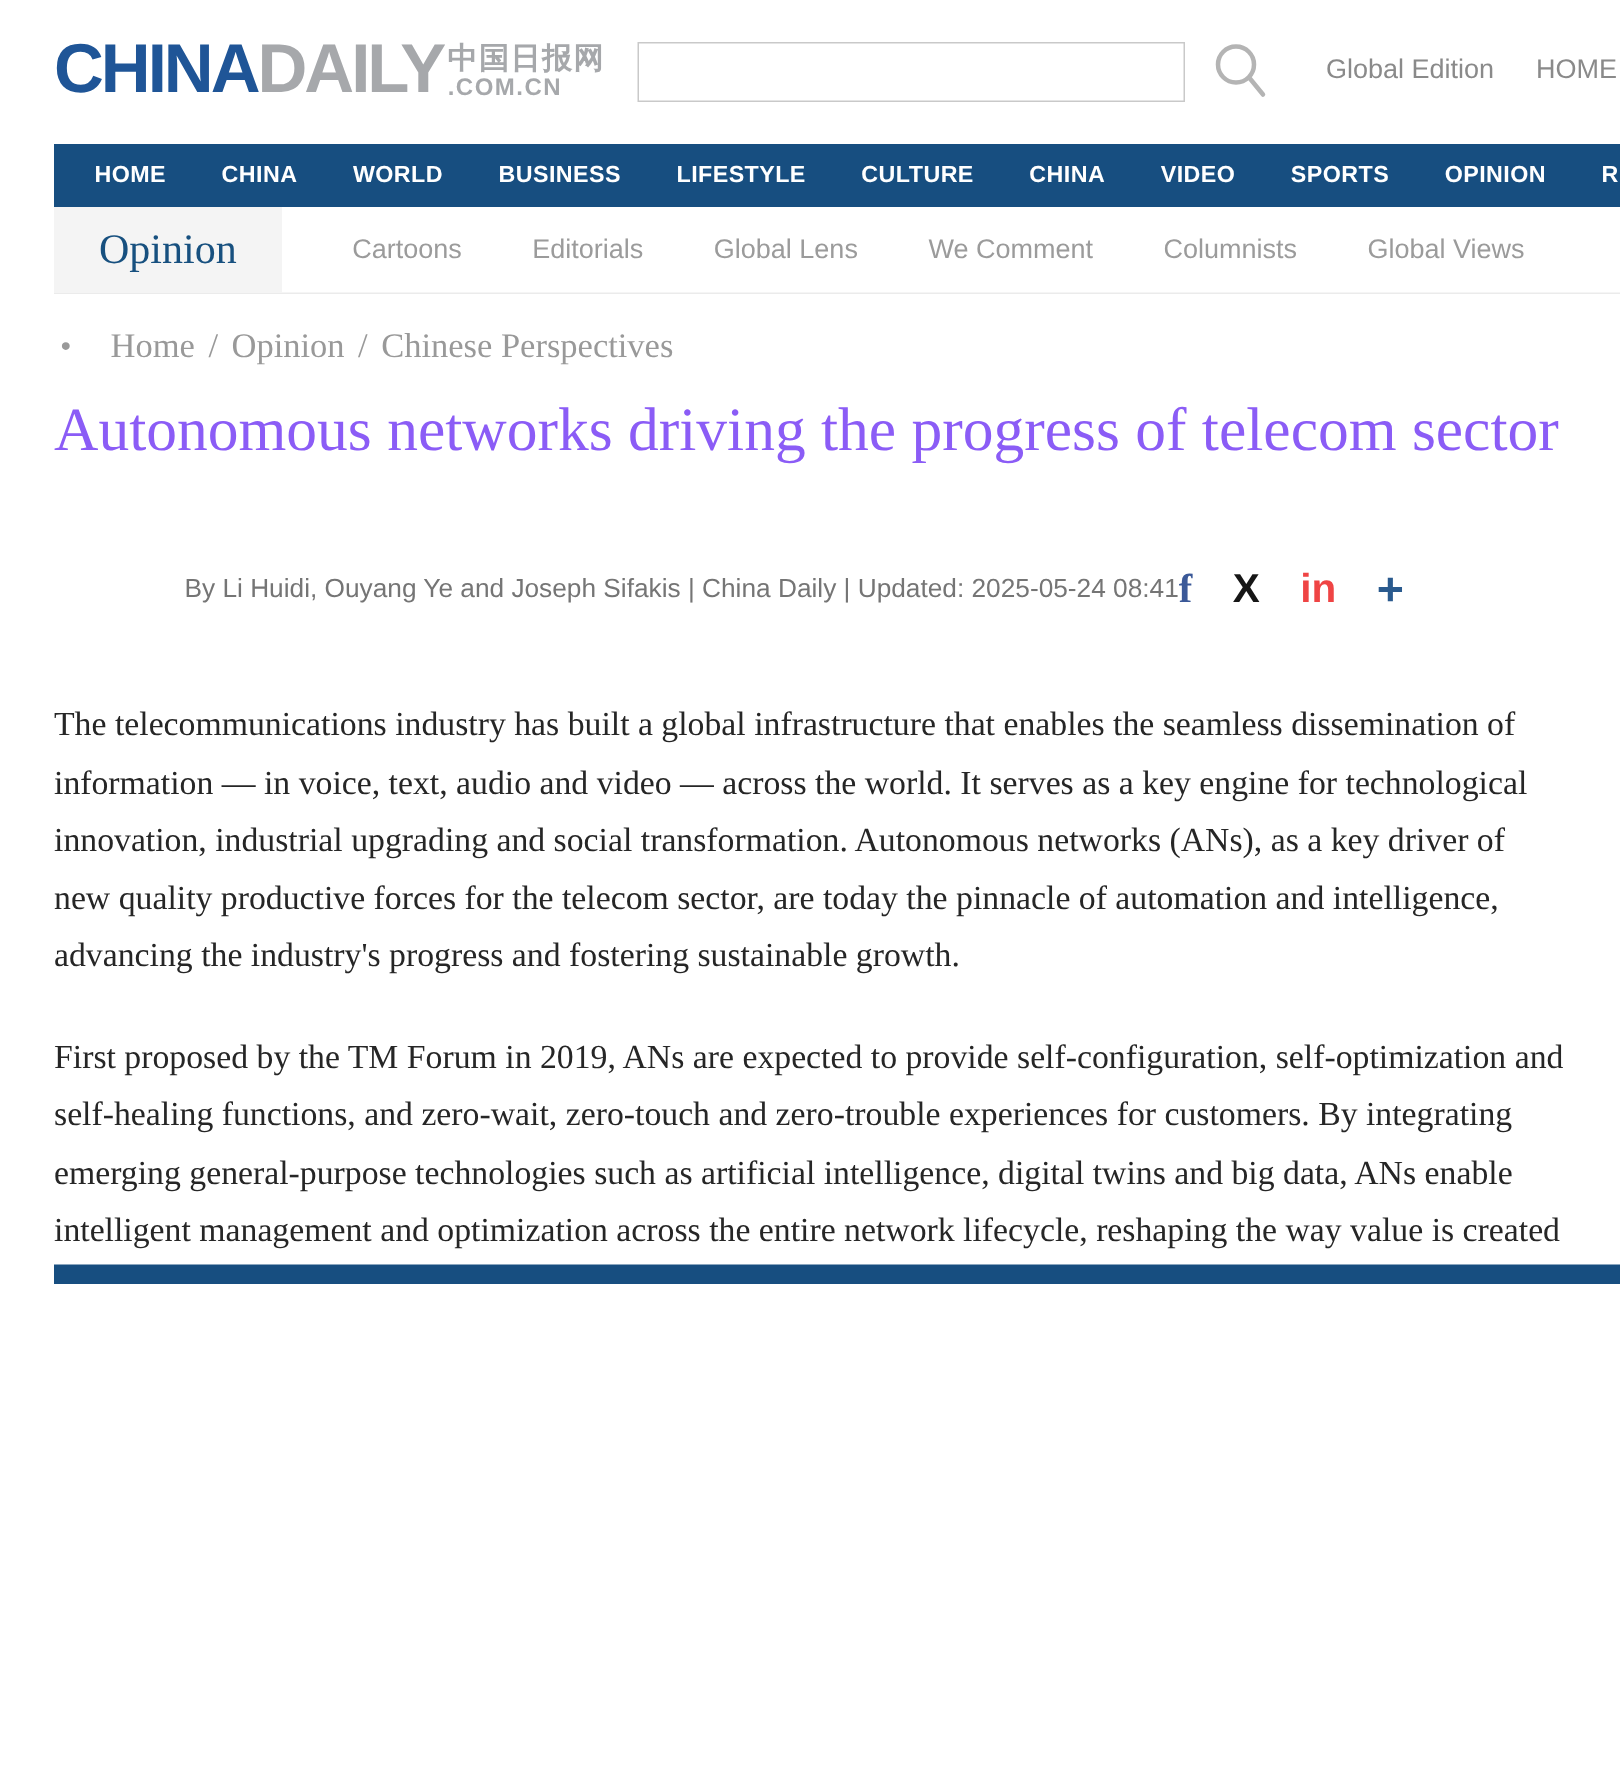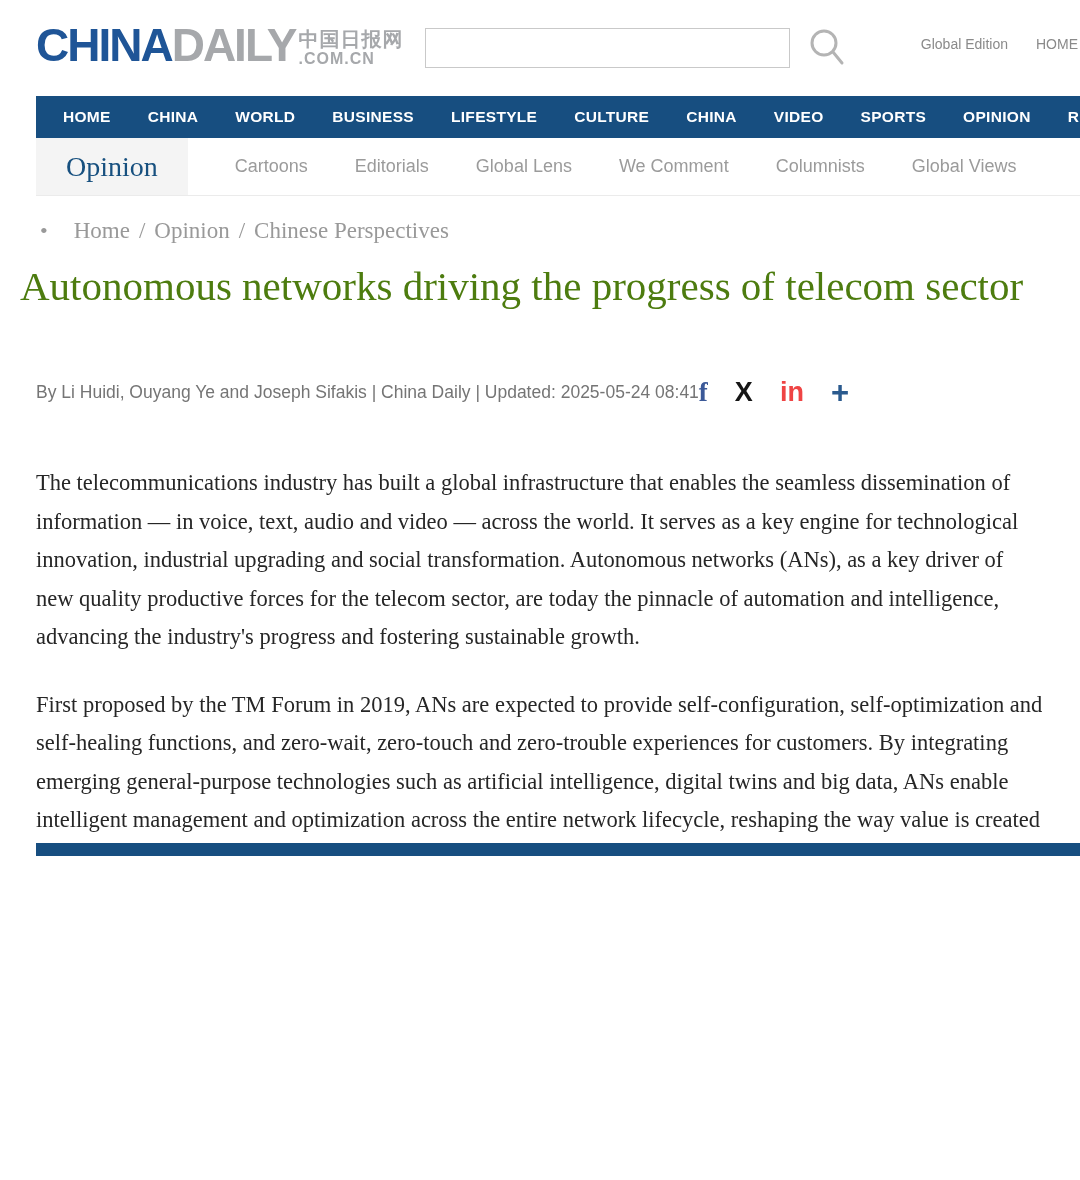--- a/index.html
+++ b/index.html
@@ -41,21 +41,21 @@
     border: 1px solid #c9c9c9; background: #fff;
     font-size: 18px; padding: 0 10px; outline: none;
   }
   .search-icon {
     position: absolute; left: 806px; top: 26px;
     width: 42px; height: 42px; cursor: pointer;
   }
   .edition {
     position: absolute; right: 2px; top: 36px;
     display: flex; gap: 28px;
-    color: #8a8a8a; font-size: 14px; white-space: nowrap;
+    color: #8a8a8a; font-size: 18px; white-space: nowrap;
   }
   .edition span { cursor: pointer; }
 
   
   .mainnav {
     margin-left: 36px; height: 42px;
     background: #174e80;
     display: flex; align-items: center;
     gap: 37px; padding-left: 27px;
     overflow: hidden; white-space: nowrap;
@@ -89,28 +89,28 @@
     font-family: "Liberation Serif", "DejaVu Serif", serif;
     font-size: 23px; color: #999999;
     display: flex; align-items: center;
   }
   .crumb-bullet { font-size: 22px; color: #999; margin-right: 26px; margin-left: 4px; }
   .breadcrumb a { color: #999999; text-decoration: none; cursor: pointer; }
   .crumb-sep { margin: 0 9px; }
 
   
   .article-title {
-    margin: 14px 40px 0 20px;
+    margin: 14px 40px 0 36px;
     font-family: "Liberation Serif", "DejaVu Serif", serif;
     font-weight: 400; font-size: 41px; line-height: 57px;
-    color: #4d7c0f;
+    color: #8b5cf6;
   }
   .byline-row {
     margin: 64px 57px 0 36px;
-    display: flex; justify-content: flex-start; align-items: center;
+    display: flex; justify-content: center; align-items: center;
   }
   .byline { color: #757575; font-size: 17.5px; }
   .share { display: flex; align-items: center; gap: 27px; }
   .share span { font-weight: 700; font-size: 27px; cursor: pointer; line-height: 27px; }
   .share .fb { color: #3b5998; font-family: "Liberation Serif", serif; }
   .share .tw { color: #161616; }
   .share .li { color: #ef4444; }
   .share .pl { color: #2a5a8e; font-size: 31px; }
 
   .article-body { margin: 58px 36px 0 36px; }

